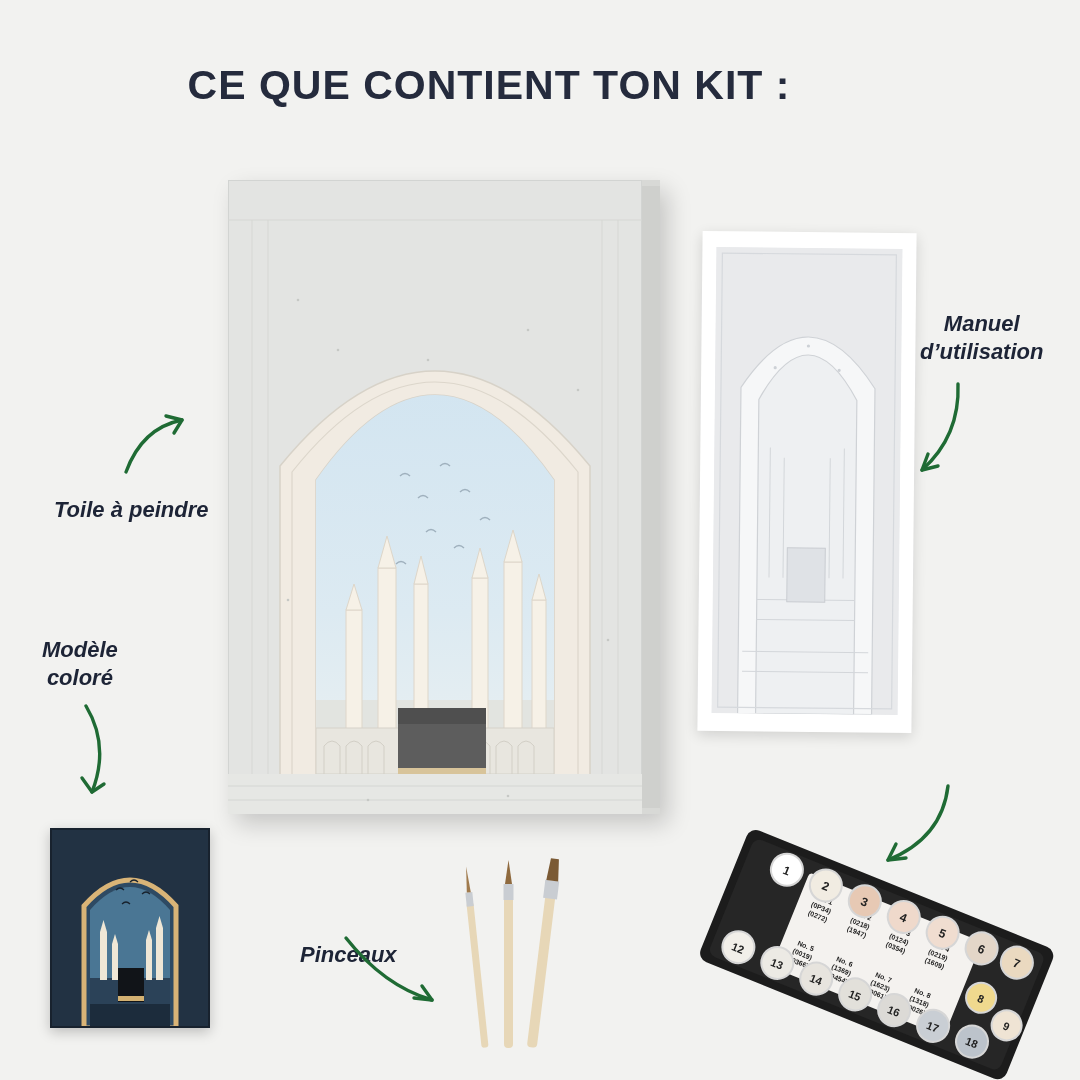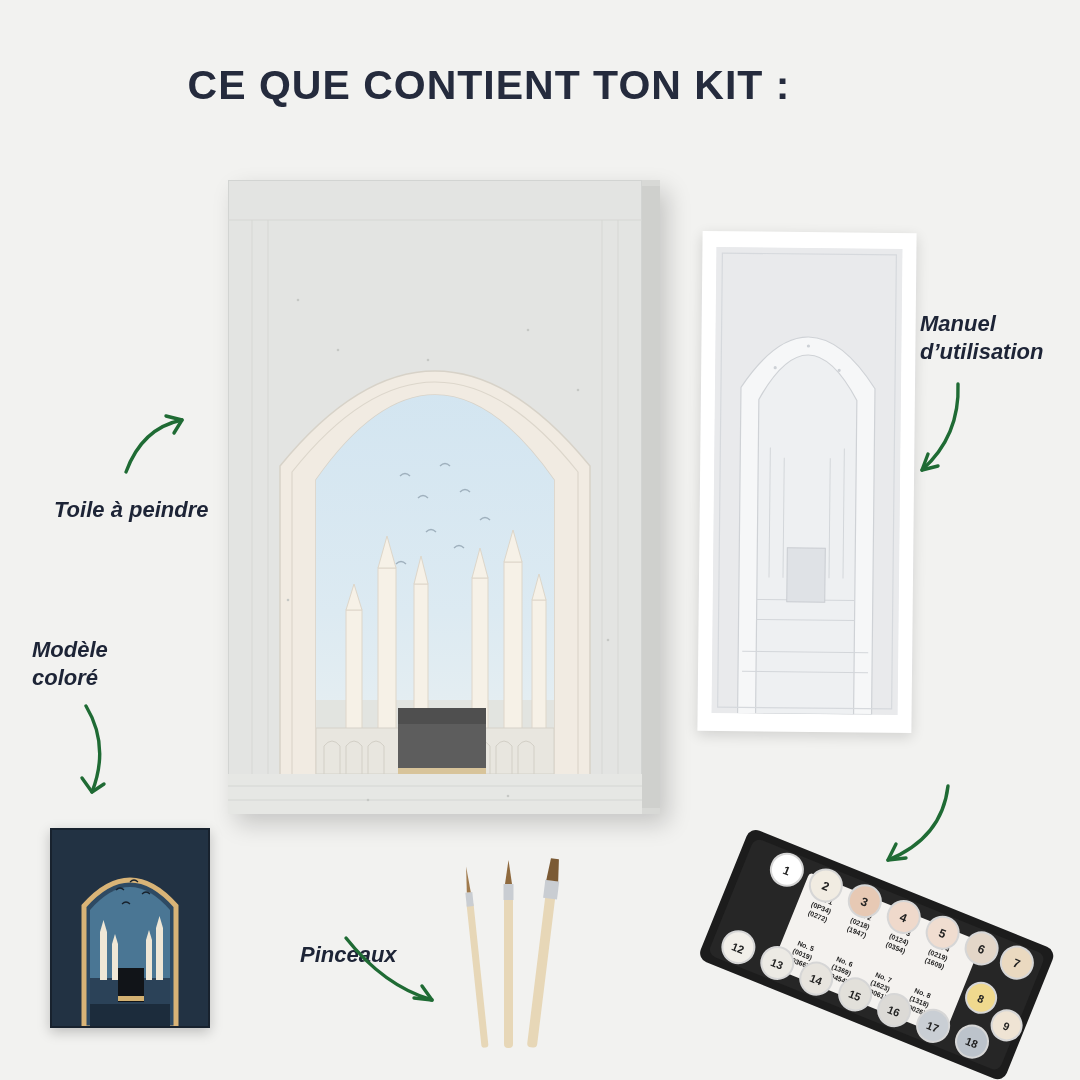--- a/index.html
+++ b/index.html
@@ -22,20 +22,21 @@
 
   
   .label{
     position:absolute;
     color:#1d2436;
     font-weight:bold;
     font-style:italic;
     font-size:22px;
     line-height:1.25;
     white-space:pre-line;
+    text-align:center;
   }
 
   
   .arrow{position:absolute;}
   .arrow svg{display:block;overflow:visible;}
 
   
   .manual{
     position:absolute;left:700px;top:232px;width:214px;height:500px;
     background:#ffffff;
@@ -383,21 +384,21 @@
           <g>
               <circle cx="334" cy="146" r="15" fill="#efe4d4" stroke="#d6d6d6" stroke-width="2"></circle>
               <text x="334" y="151" font-size="11" font-weight="bold" text-anchor="middle" fill="#222" font-family="Liberation Sans, sans-serif">9</text>
             </g>
         </g>
       </g>
     </svg>
   </div>
 
   <div class="label" style="left:22px;top:496px;margin-left:32px;">Toile à peindre</div>
-  <div class="label" style="left:32px;top:636px;">Modèle
+  <div class="label" style="left:42px;top:636px;">Modèle
 coloré</div>
   <div class="label" style="left:300px;top:893px;margin-top:48px;">Pinceaux</div>
   <div class="label" style="left:920px;top:310px;">Manuel
 d’utilisation</div>
 
   <div class="arrow" style="left:120px;top:400px;">
     <svg width="90" height="80" viewBox="0 0 90 80">
       <path d="M6 72 Q22 28 62 20" fill="none" stroke="#1f6b34" stroke-width="3.4" stroke-linecap="round"></path>
       <path d="M62 20 L46 16 M62 20 L54 33" fill="none" stroke="#1f6b34" stroke-width="3.4" stroke-linecap="round"></path>
     </svg>

